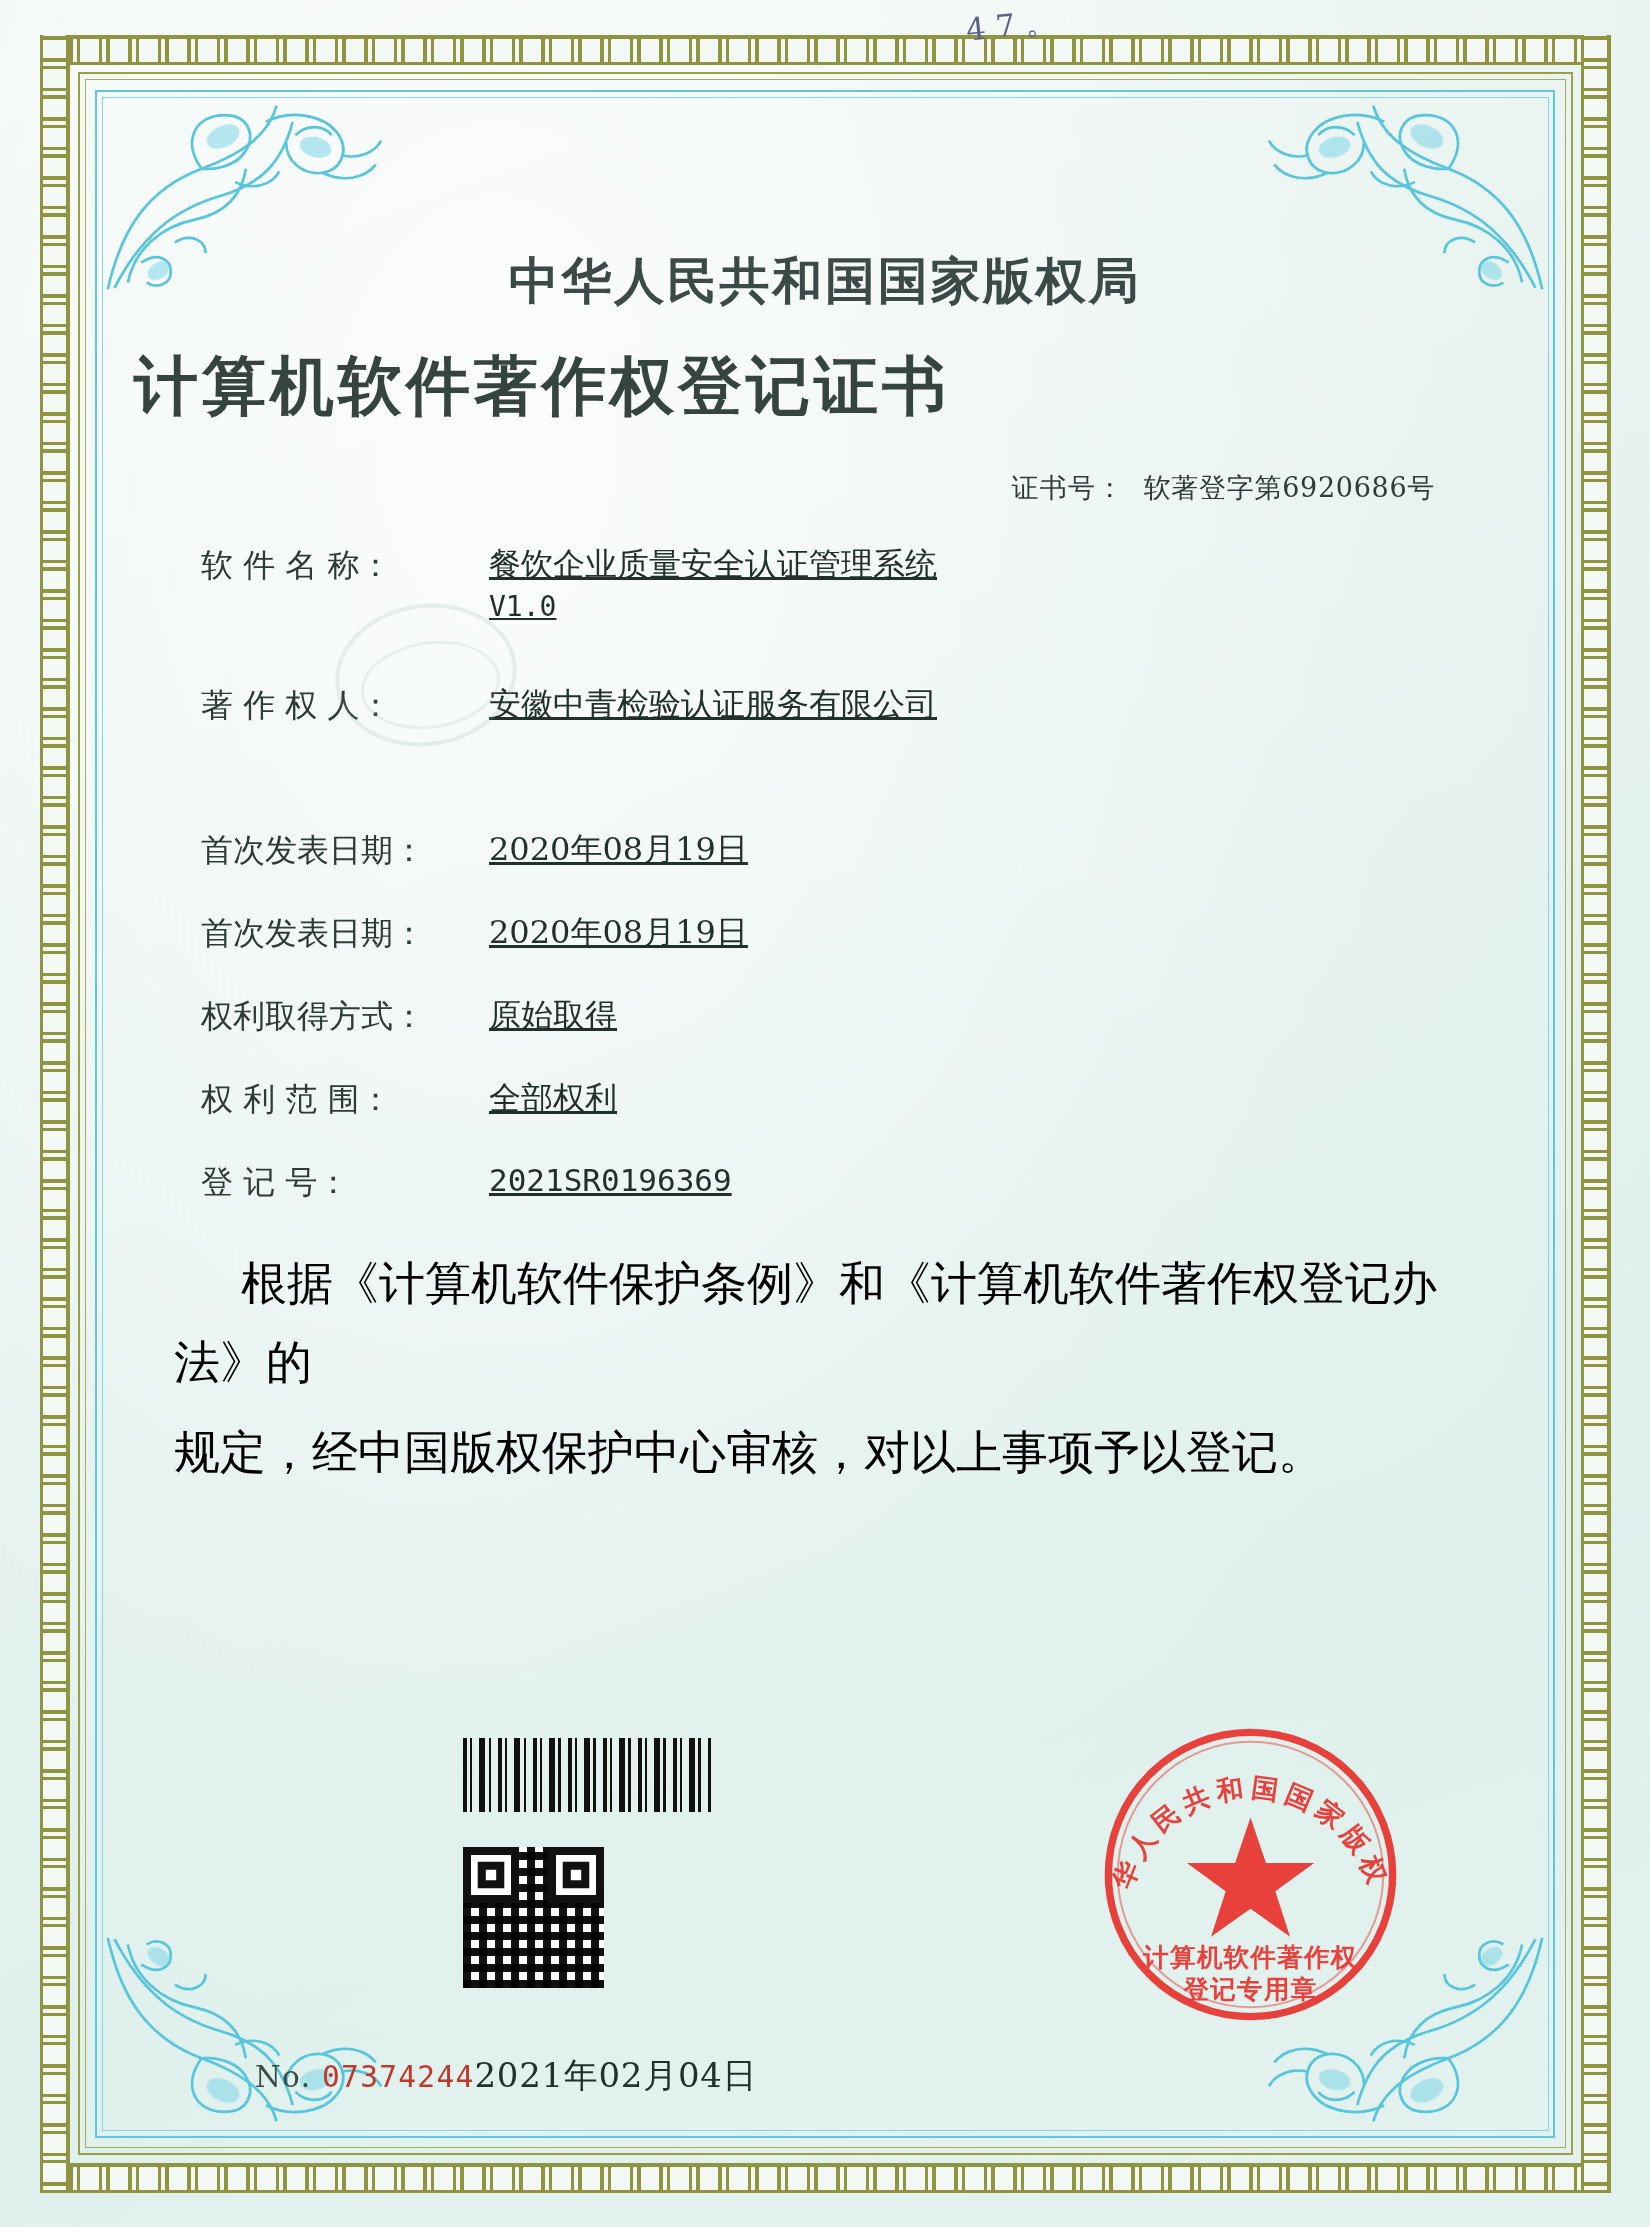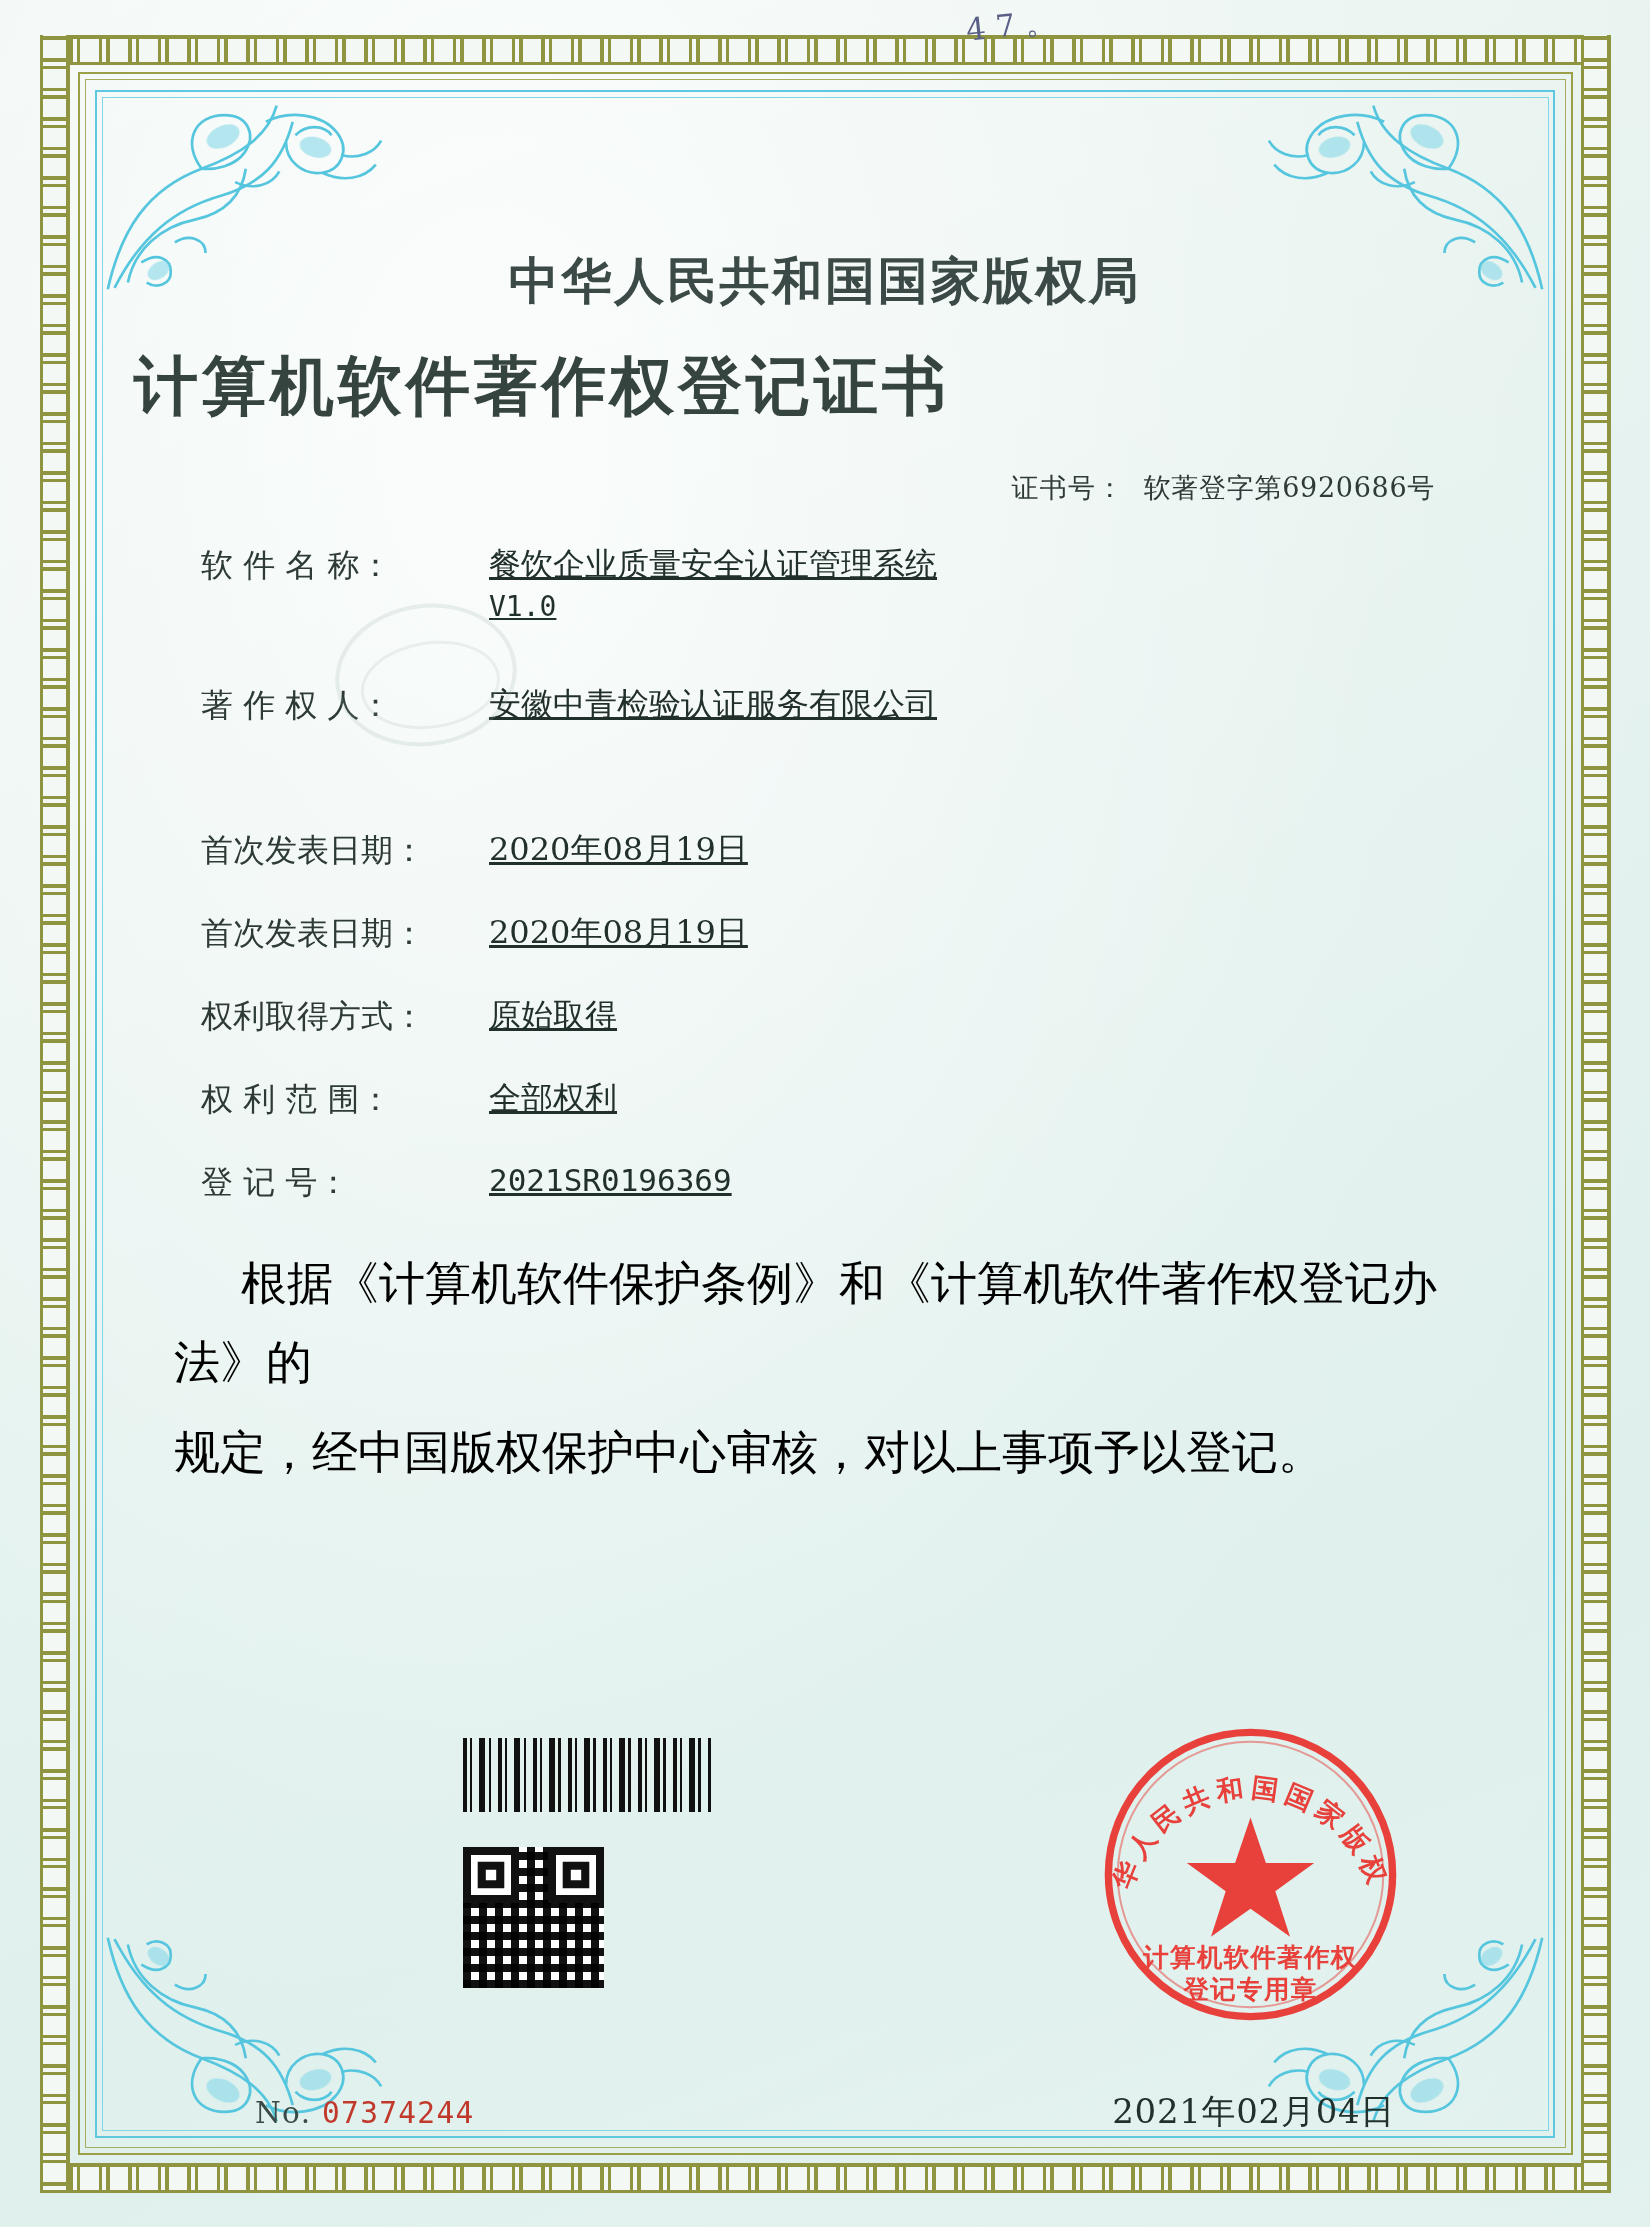--- a/index.html
+++ b/index.html
@@ -247,25 +247,24 @@
     height: 315px;
   }
   .seal svg { width: 100%; height: 100%; }
 
   .footer {
     position: absolute;
     left: 0;
     top: 1919px;
     width: 1382px;
     display: flex;
-    justify-content: space-between;
+    justify-content: flex-start;
     align-items: baseline;
     padding: 0 121px 0 121px;
     box-sizing: border-box;
-    margin-top: 36px;
   }
   .serial {
     font-family: "DejaVu Sans Mono", "Liberation Mono", monospace;
     font-size: 29.5px;
     color: #c0392b;
     letter-spacing: 1.3px;
   }
   .serial .no-prefix {
     color: #3a4a46;
     font-family: "DejaVu Serif", "Liberation Serif", serif;

